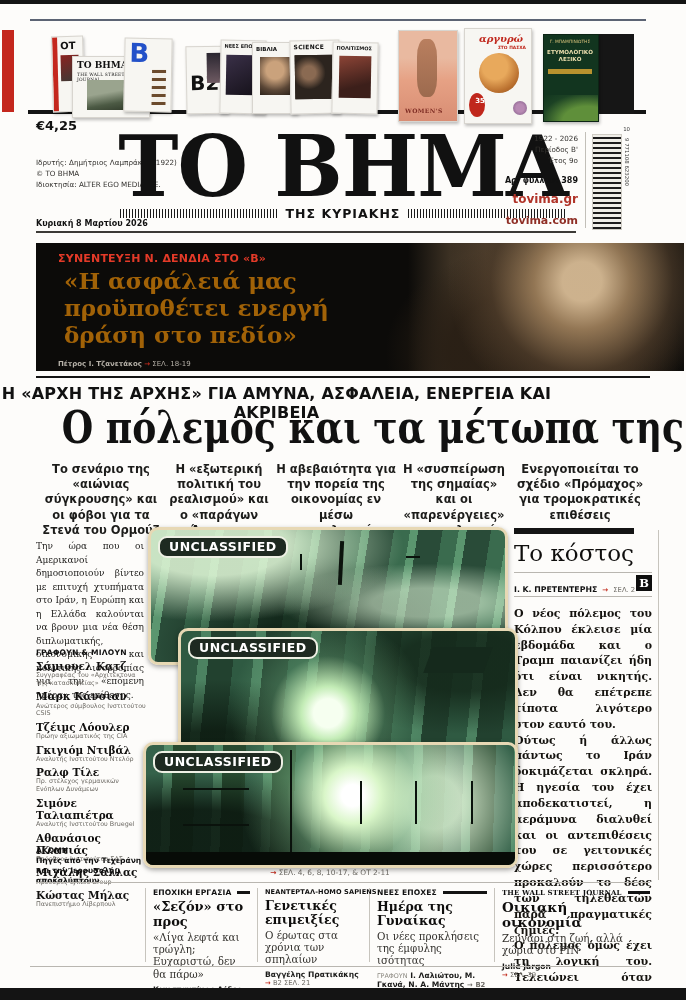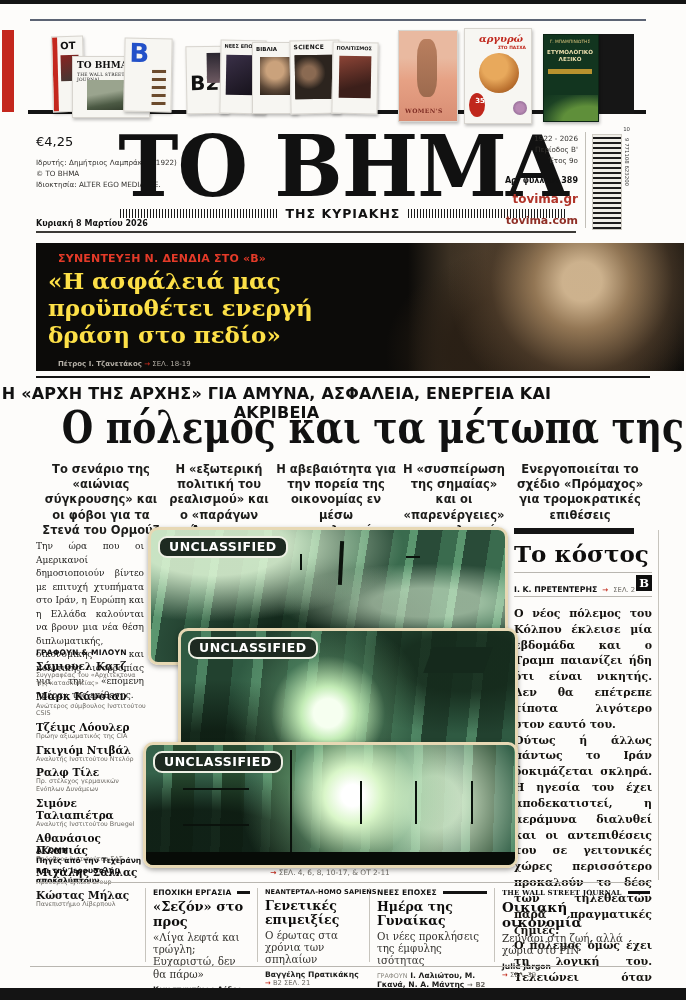--- a/index.html
+++ b/index.html
@@ -48,21 +48,21 @@
       radial-gradient(ellipse at 85% 20%, rgba(20,40,26,.85) 0 16%, rgba(0,0,0,0) 40%),
       radial-gradient(ellipse at 10% 85%, rgba(12,26,16,.85) 0 18%, rgba(0,0,0,0) 45%),
       repeating-linear-gradient(96deg,#2f5a42 0 20px,#4c8261 20px 30px,#22412f 30px 55px);}
   .g3{background:
       radial-gradient(circle at 56% 42%, #ffffff 0 5%, #d9f6c8 13%, rgba(140,200,150,.4) 30%, rgba(0,0,0,0) 52%),
       radial-gradient(circle at 78% 48%, rgba(236,252,224,.8) 0 9%, rgba(0,0,0,0) 32%),
       radial-gradient(ellipse at 12% 78%, rgba(10,22,14,.85) 0 22%, rgba(0,0,0,0) 50%),
       repeating-linear-gradient(92deg,#35624a 0 18px,#538b68 18px 27px,#27492f 27px 50px);}
   .xline{position:absolute;background:#0a120c;}
   
-  .op-title{font-family:"DejaVu Serif",serif;font-weight:bold;font-size:23px;color:#0f0e0d;}
+  .op-title{font-family:"DejaVu Serif",serif;font-weight:normal;font-size:23px;color:#0f0e0d;}
   .op-body{font-family:"DejaVu Serif",serif;font-weight:bold;font-size:11px;line-height:1.44;text-align:justify;color:#15130f;}
   .op-body p{margin:0;}
   .bbadge{display:inline-block;width:16px;height:16px;background:#0d0d0d;color:#fff;text-align:center;
           font-family:"DejaVu Serif",serif;font-weight:bold;font-size:11.5px;line-height:16px;}
   
   .ba{position:absolute;top:888px;height:78px;}
   .ba-kickrow{display:flex;align-items:center;margin-bottom:3px;}
   .ba-kicker{font-weight:bold;font-size:7.6px;letter-spacing:.1px;white-space:nowrap;}
   .ba-kicker.wsj{font-family:"DejaVu Serif",serif;font-size:7px;}
   .krule{flex:1;height:3px;background:#131313;margin-left:6px;}
@@ -141,21 +141,21 @@
   </div>
 
   <div class="abs" style="left:558px;top:34px;width:76px;height:80px;background:#161616;"></div>
   <div class="cover" style="left:543px;top:34px;width:54px;height:86px;background:#12351f;border-color:#0c2415;">
     <div style="position:absolute;left:3px;top:4px;width:46px;text-align:center;font-size:4.4px;color:#d8c27a;">Γ. ΜΠΑΜΠΙΝΙΩΤΗΣ</div>
     <div style="position:absolute;left:3px;top:14px;width:46px;text-align:center;font-weight:bold;font-size:5.6px;line-height:1.3;color:#ecdfae;">ΕΤΥΜΟΛΟΓΙΚΟ ΛΕΞΙΚΟ</div>
     <div style="position:absolute;left:4px;top:34px;width:44px;height:5px;background:#b8922e;"></div>
     <div style="position:absolute;left:0;bottom:0;width:100%;height:26px;background:radial-gradient(ellipse at 80% 100%,#5f8f3a 0 40%,#1c4224 75%,#12351f);"></div>
   </div>
 
-  <div class="abs" style="left:36px;top:134px;font-weight:normal;font-size:13px;text-align:right;">€4,25</div>
+  <div class="abs" style="left:36px;top:118px;font-weight:bold;font-size:13px;text-align:right;">€4,25</div>
   <div class="abs" style="left:36px;top:158px;font-size:7.2px;line-height:1.5;color:#33312e;">
     <div>Ιδρυτής: Δημήτριος Λαμπράκης (1922)</div>
     <div>© ΤΟ ΒΗΜΑ</div>
     <div>Ιδιοκτησία: ALTER EGO MEDIA Α.Ε.</div>
   </div>
   <div class="abs" style="left:36px;top:219px;font-weight:bold;font-size:8px;">Κυριακή 8 Μαρτίου 2026</div>
 
   <div class="abs logo" style="left:0;top:128px;width:686px;text-align:center;">ΤΟ ΒΗΜΑ</div>
   <div class="abs" style="left:0;top:206px;width:686px;display:flex;justify-content:center;align-items:center;gap:8px;">
     <div class="bstrip"></div>
@@ -173,21 +173,21 @@
   <div class="abs" style="right:108px;top:214px;text-align:right;font-weight:bold;font-size:11px;color:#8f2e25;margin-left:20px;">tovima.com</div>
   <div class="abs" style="right:100px;top:132px;width:1px;height:96px;background:#c2bfb8;"></div>
   <div class="abs vbarcode" style="right:64px;top:134px;width:28px;height:94px;"></div>
   <div class="abs" style="right:56px;top:138px;font-size:5.4px;color:#3a3a3a;writing-mode:vertical-rl;">9 771108 623200</div>
   <div class="abs" style="right:56px;top:126px;font-size:5.4px;color:#3a3a3a;">10</div>
   <div class="abs" style="left:36px;top:231px;width:540px;height:2px;background:#3c3a36;"></div>
 
   <div class="abs iv-panel" style="left:36px;top:243px;width:648px;height:128px;">
     <div class="portrait"></div>
     <div style="position:absolute;left:22px;top:9px;font-weight:bold;font-size:11px;color:#e33a28;letter-spacing:.2px;">ΣΥΝΕΝΤΕΥΞΗ Ν. ΔΕΝΔΙΑ ΣΤΟ «Β»</div>
-    <div class="serif" style="position:absolute;left:12px;top:24px;width:340px;font-weight:bold;font-size:23px;line-height:1.18;color:#fde047;">«Η ασφάλειά μας προϋποθέτει ενεργή δράση στο πεδίο»</div>
+    <div class="serif" style="position:absolute;left:28px;top:24px;width:340px;font-weight:bold;font-size:23px;line-height:1.18;color:#a16207;">«Η ασφάλειά μας προϋποθέτει ενεργή δράση στο πεδίο»</div>
     <div style="position:absolute;left:22px;top:117px;font-size:7px;color:#b6b1a8;">
       <span style="font-weight:bold;">Πέτρος Ι. Τζανετάκος</span>
       <span class="red" style="font-weight:bold;">→</span>
       <span>ΣΕΛ. 18-19</span>
     </div>
   </div>
 
   <div class="abs rule-black" style="left:36px;top:376px;width:614px;height:2px;"></div>
   <div class="abs lead-kicker" style="left:0;top:384px;width:553px;">Η «ΑΡΧΗ ΤΗΣ ΑΡΧΗΣ» ΓΙΑ ΑΜΥΝΑ, ΑΣΦΑΛΕΙΑ, ΕΝΕΡΓΕΙΑ ΚΑΙ ΑΚΡΙΒΕΙΑ</div>
   <div class="abs lead-head" style="left:0;top:402px;width:686px;">Ο πόλεμος και τα μέτωπα της Αθήνας</div>

